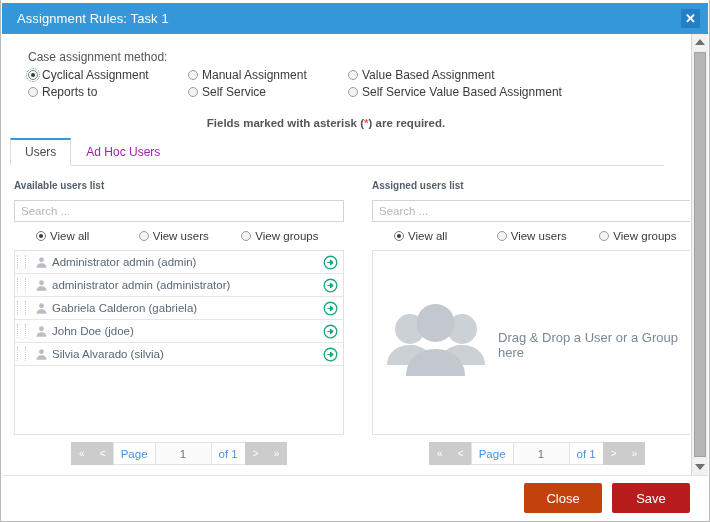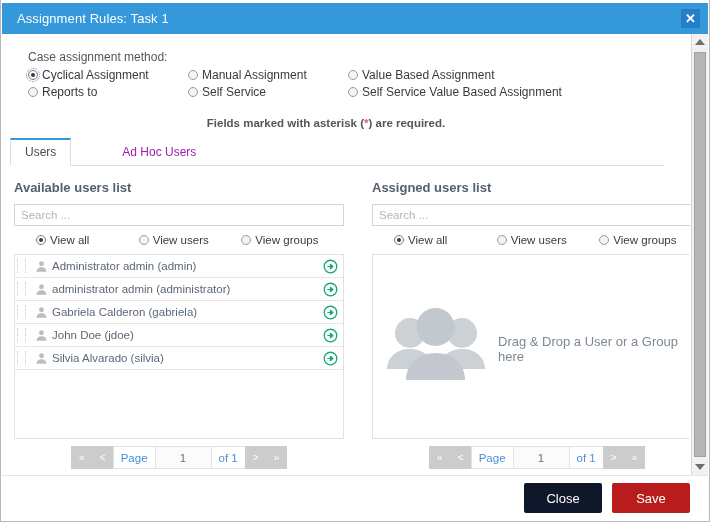--- a/index.html
+++ b/index.html
@@ -165,21 +165,20 @@
 
   
   .tabs {
     margin-top: 8px;
     margin-left: 8px;
     margin-right: 26px;
     border-bottom: 1px solid #dddddd;
     display: flex;
     align-items: flex-end;
     height: 28px;
-    gap: 36px;
   }
   .tab {
     padding: 5px 14px 6px 14px;
     font-size: 12px;
     cursor: pointer;
     position: relative;
     top: 1px;
     box-sizing: border-box;
   }
   .tab.active {
@@ -200,21 +199,21 @@
     margin-top: 14px;
     padding-left: 12px;
     padding-right: 8px;
   }
   .col {
     width: 330px;
   }
   .col.right { margin-left: 28px; }
 
   .col-title {
-    font-size: 13px;
+    font-size: 10px;
     font-weight: bold;
     color: #55606b;
     margin-bottom: 9px;
   }
   .search {
     width: 100%;
     height: 22px;
     box-sizing: border-box;
     border: 1px solid #d3d3d3;
     background: #fff;
@@ -349,21 +348,21 @@
     height: 30px;
     min-width: 78px;
     border: none;
     border-radius: 2px;
     color: #ffffff;
     font-size: 13px;
     font-family: "Liberation Sans", sans-serif;
     cursor: pointer;
     margin-left: 10px;
   }
-  .btn.close { background: #0f172a; text-align: center; }
+  .btn.close { background: #c2410c; text-align: center; }
   .btn.save { background: #b91c1c; text-align: center; }
 </style>
 </head>
 <body>
 
 <div class="page">
 
   <div class="titlebar">
     <div class="titlebar-text">Assignment Rules: Task 1</div>
     <div class="titlebar-close">✕</div>

